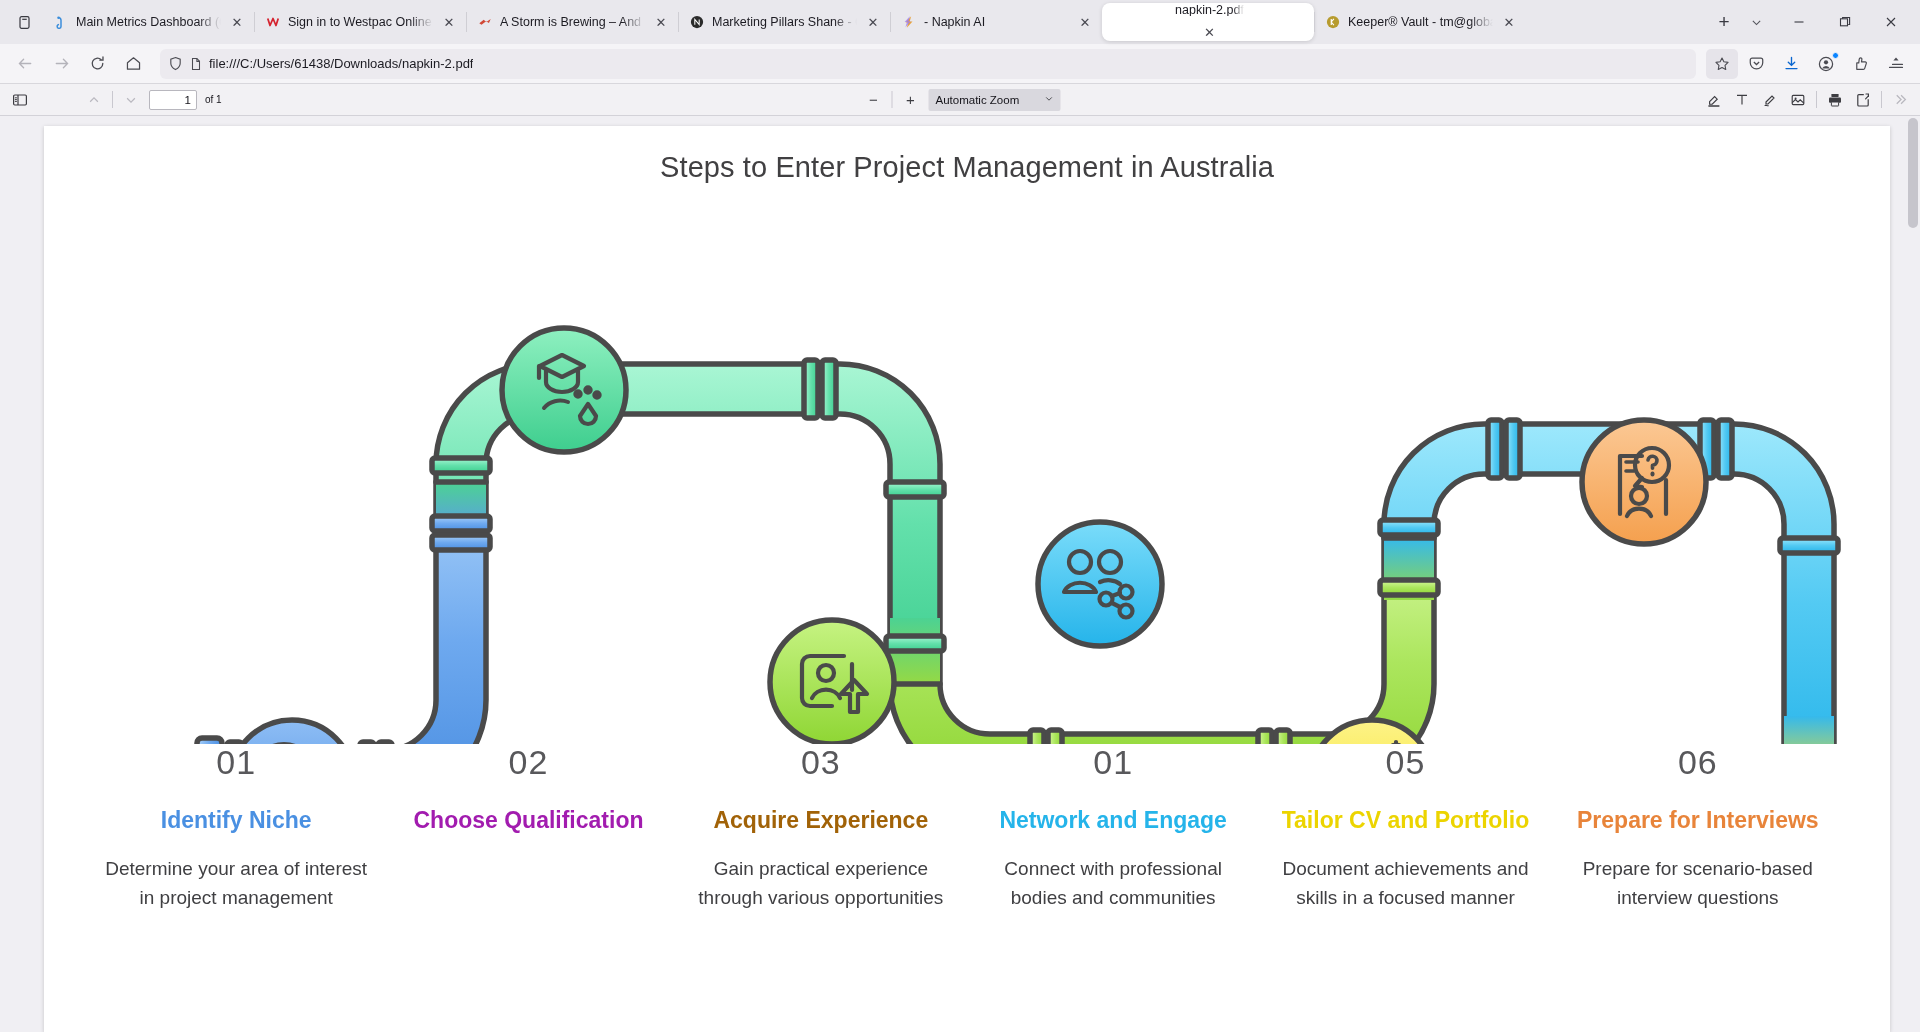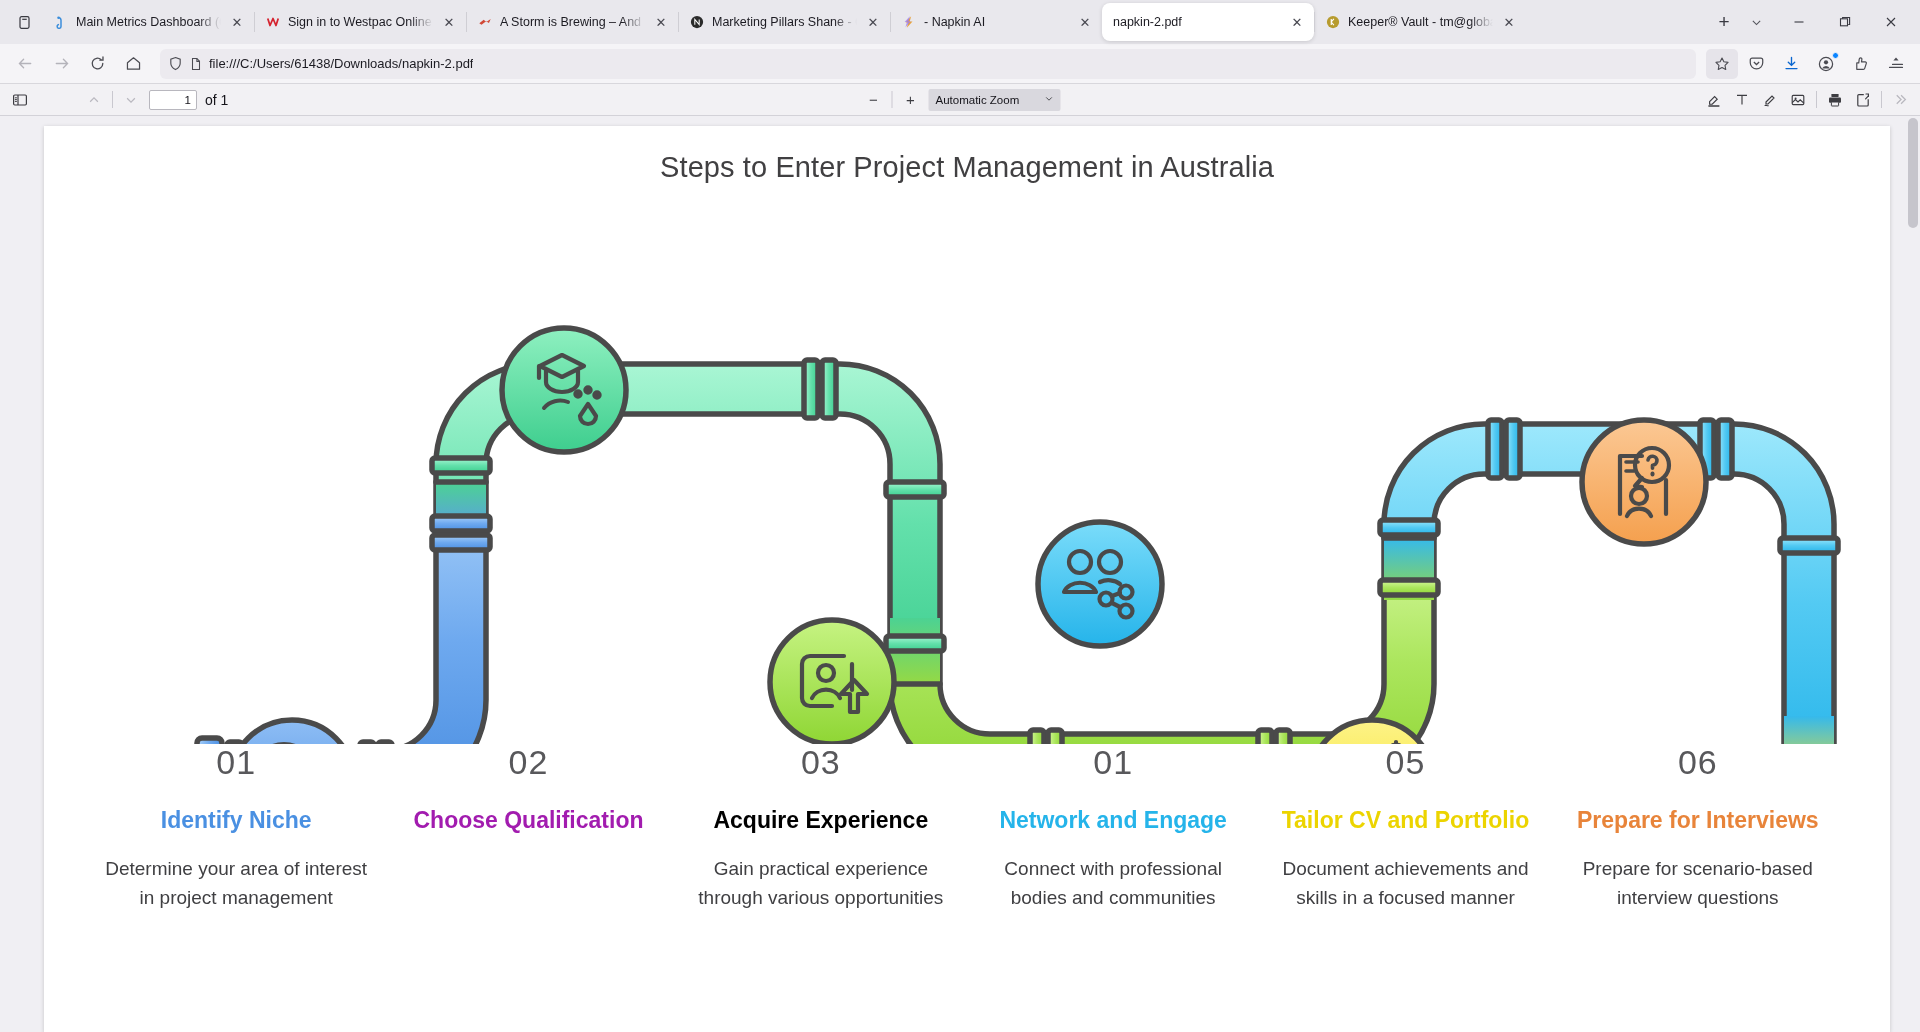--- a/index.html
+++ b/index.html
@@ -24,21 +24,21 @@
   }
   .tabs { display: flex; align-items: center; flex: 1; min-width: 0; height: 40px; }
   .tab {
     display: flex; align-items: center; gap: 7px;
     height: 38px; padding: 0 8px 0 11px;
     min-width: 0; width: 212px; flex: 0 1 212px;
     border-radius: 8px 8px 0 0; position: relative;
   }
   .tab .sep { position:absolute; left:0; top:9px; bottom:9px; width:1px; background:#cfced4; }
   .tab:first-child .sep { display:none; }
-  .tab.active { background: #fff; border-radius: 8px; box-shadow: 0 1px 4px rgba(0,0,0,.14); }
+  .tab.active { background: #fff; border-radius: 8px; box-shadow: 0 1px 4px rgba(0,0,0,.14); flex-direction: column; }
   .tab-fav { width:16px; height:16px; flex:none; display:flex; align-items:center; justify-content:center; }
   .tab-title {
     font-size: 12.5px; color:#1c1b22; white-space:nowrap; overflow:hidden;
     flex:1; min-width:0;
     -webkit-mask-image: linear-gradient(to right, #000 84%, transparent 100%);
     mask-image: linear-gradient(to right, #000 84%, transparent 100%);
   }
   .tab-close { width:18px; height:18px; flex:none; display:flex; align-items:center; justify-content:center;
                color:#4a4a52; font-size:13px; line-height:1; }
   .newtab { width:32px; height:32px; display:flex; align-items:center; justify-content:center;
@@ -71,21 +71,21 @@
     height:32px; background:#f2f1f4; border-bottom:1px solid #d3d2d8;
     display:flex; align-items:center; padding:0 6px; flex:none; position:relative;
   }
   .pdfbtn { width:28px; height:26px; display:flex; align-items:center; justify-content:center; color:#3d3d42; }
   .pdfbtn.dim { color:#b9b8bf; }
   .vsep { width:1px; height:17px; background:#c9c8cf; margin:0 4px; }
   .pgnum {
     width:48px; height:20px; border:1px solid #b8b7be; background:#fff; border-radius:2px;
     font-size:11.5px; color:#15141a; text-align:right; padding-right:5px; line-height:18px; margin-left:4px;
   }
-  .pgof { font-size:14px; color:#15141a; margin-left:8px; }
+  .pgof { font-size:10px; color:#15141a; margin-left:8px; }
   .zoomgroup { position:absolute; left:50%; transform:translateX(-50%); display:flex; align-items:center; }
   .zoomsel {
     height:22px; background:#d9d8de; border:none; border-radius:2px; font-size:11.5px; color:#15141a;
     padding:0 22px 0 7px; line-height:22px; margin-left:4px; position:relative; min-width:132px;
   }
   .zoomsel .caret { position:absolute; right:7px; top:50%; transform:translateY(-50%); font-size:9px; color:#3d3d42; }
   .pdfright { margin-left:auto; display:flex; align-items:center; }
 
   
   .viewer { flex:1; background:#f0eff3; position:relative; overflow:hidden; padding-top:10px;padding-left:14px; }
@@ -1433,21 +1433,21 @@
           <div class="step-num">01</div>
           <div class="step-title" style="color:#4a90e2">Identify Niche</div>
           <div class="step-desc">Determine your area of interest in project management</div>
         </div>
         <div class="step">
           <div class="step-num">02</div>
           <div class="step-title" style="color:#a21caf">Choose Qualification</div>
         </div>
         <div class="step">
           <div class="step-num">03</div>
-          <div class="step-title" style="color:#000000">Acquire Experience</div>
+          <div class="step-title" style="color:#a16207">Acquire Experience</div>
           <div class="step-desc">Gain practical experience through various opportunities</div>
         </div>
         <div class="step">
           <div class="step-num">01</div>
           <div class="step-title" style="color:#25b4ea">Network and Engage</div>
           <div class="step-desc">Connect with professional bodies and communities</div>
         </div>
         <div class="step">
           <div class="step-num">05</div>
           <div class="step-title" style="color:#ecd400">Tailor CV and Portfolio</div>

